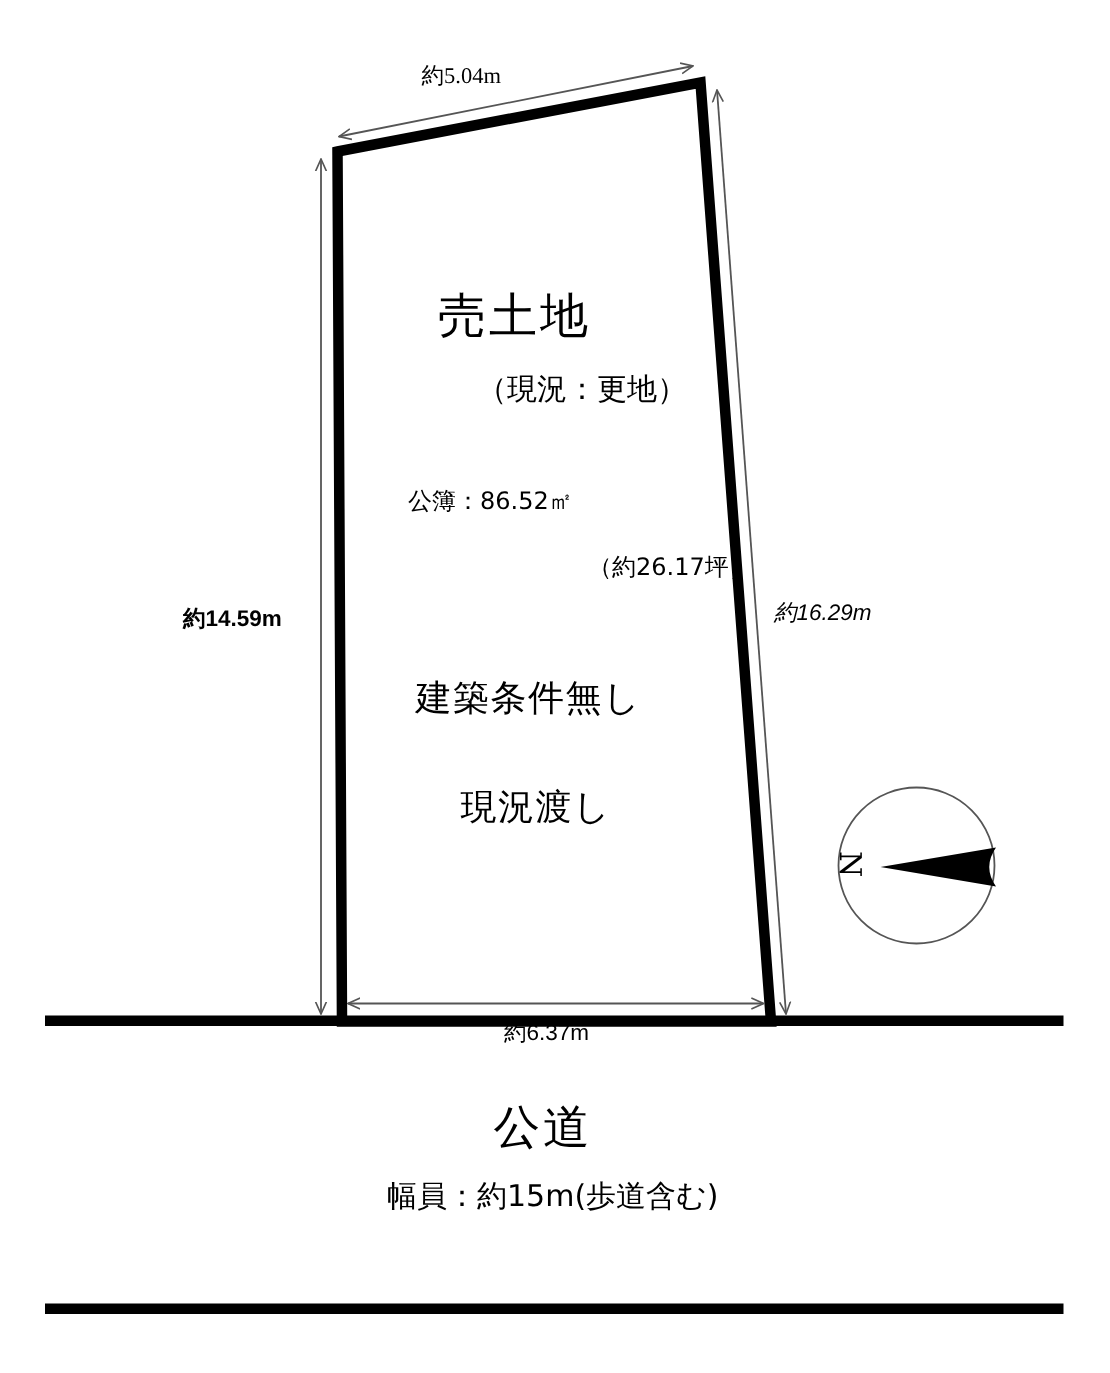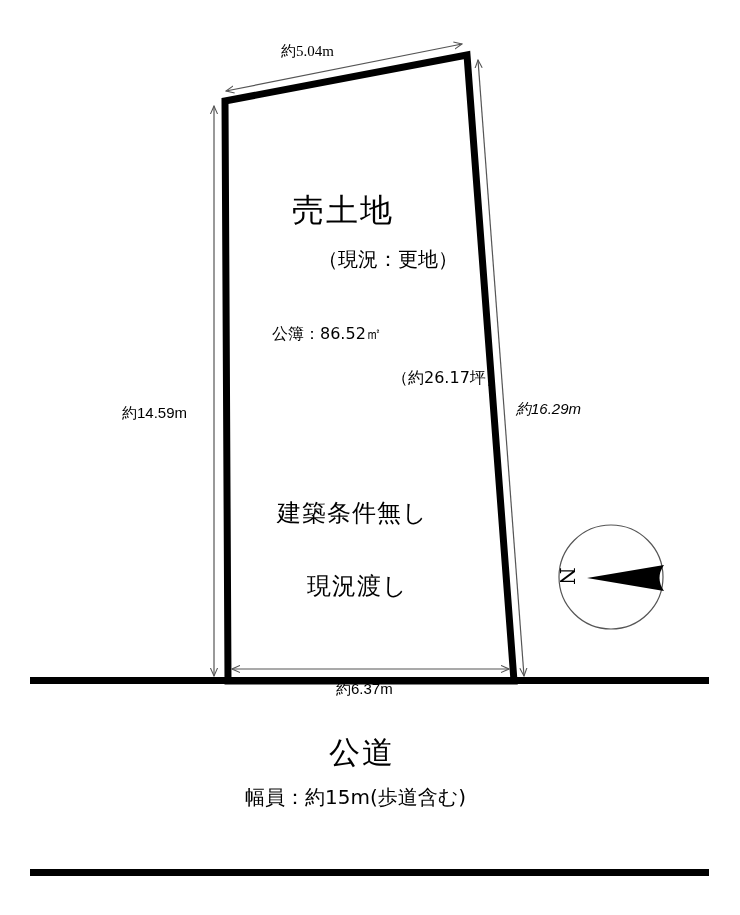--- a/index.html
+++ b/index.html
@@ -5,23 +5,23 @@
     html, body { margin: 0; padding: 0; background: #ffffff; }
     body { width: 740px; height: 915px; position: relative; overflow: hidden;
            font-family: "DejaVu Sans", "Liberation Sans", sans-serif; color: #000; }
     svg.plan { position: absolute; left: 0; top: 0; }
     .lbl { position: absolute; white-space: nowrap; line-height: 1; color: #000; }
     .dim { font-size: 15px; font-family: "Liberation Sans", "DejaVu Sans", sans-serif; }
     .title { font-size: 32px; letter-spacing: 2px; }
     .sub { font-size: 20px; margin-left: 36px; }
     .area { font-size: 16px; }
     .tsubo { font-size: 16px; }
-    .cond { font-size: 24px; letter-spacing: 1px; margin-top: 48px; }
+    .cond { font-size: 24px; letter-spacing: 1px; }
     .road { font-size: 31px; letter-spacing: 2px; }
-    .roadw { font-size: 20px; }
+    .roadw { font-size: 20px; margin-left: 13px; }
   </style>
 </head>
 <body>
 
 <svg class="plan" width="740" height="915" viewBox="0 0 740 915">
   <defs>
     <marker id="arr" viewBox="0 0 10 10" refX="9" refY="5" markerWidth="9" markerHeight="9" orient="auto-start-reverse" markerUnits="userSpaceOnUse">
       <path d="M0,1 L9,5 L0,9" fill="none" stroke="#555" stroke-width="1.2"></path>
     </marker>
   </defs>
@@ -38,21 +38,21 @@
 
   <g>
     <circle cx="611" cy="577" r="52" fill="#fff" stroke="#555" stroke-width="1.2"></circle>
     <path d="M587,578 L664,565 Q655,578 664,591 Z" fill="#000"></path>
   </g>
 </svg>
 
 <div class="lbl" style="left:558px; top:566px; font-family:'DejaVu Serif','Liberation Serif',serif; font-size:20px; transform:rotate(90deg); transform-origin:center;">N</div>
 
 <div class="lbl dim" style="left:281px; top:44px;font-family:Liberation Serif, serif;">約5.04m</div>
-<div class="lbl dim" style="left:122px; top:405px;">約14.59m</div>
+<div class="lbl dim" style="left:122px; top:405px;font-weight:bold;">約14.59m</div>
 <div class="lbl dim" style="left:516px; top:401px;font-style:italic;">約16.29m</div>
 <div class="lbl dim" style="left:336px; top:681px;">約6.37m</div>
 
 <div class="lbl title" style="left:292px; top:194px;">売土地</div>
 <div class="lbl sub" style="left:282px; top:249px;">（現況：更地）</div>
 <div class="lbl area" style="left:272px; top:326px;">
   <span>公簿：86.52㎡</span>
 </div>
 <div class="lbl tsubo" style="left:348px; top:370px;margin-left:44px;">（約26.17坪）</div>
 <div class="lbl cond" style="left:277px; top:453px;">建築条件無し</div>

